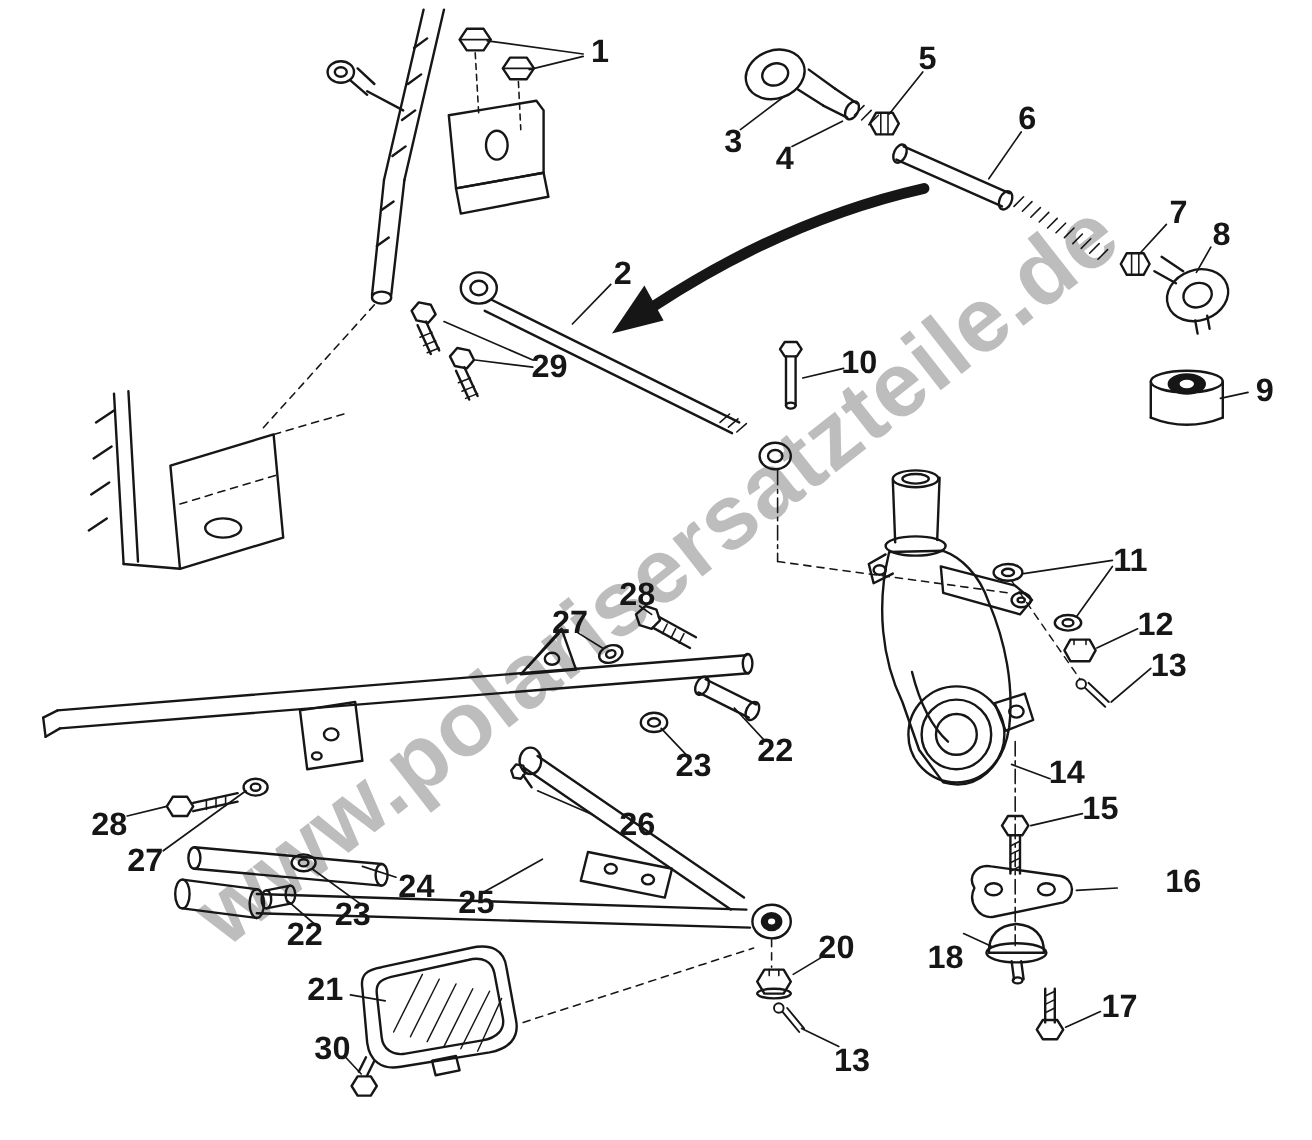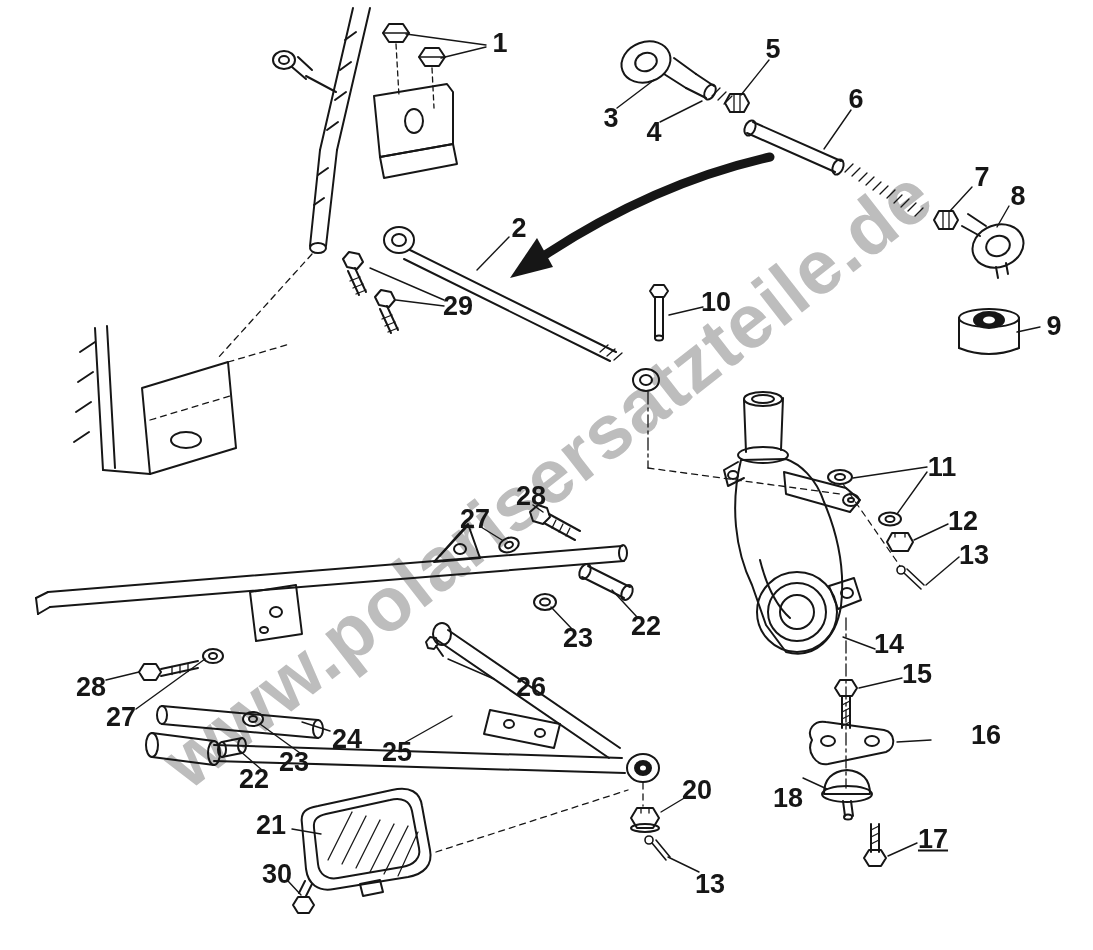--- a/index.html
+++ b/index.html
@@ -377,18 +377,18 @@
       <div class="callout" style="left: 91px; top: 687px;">28</div>
       <div class="callout" style="left: 121px; top: 717px;">27</div>
       <div class="callout" style="left: 946px; top: 735px; margin-left: 40px;">16</div>
       <div class="callout" style="left: 332px; top: 739px; margin-left: 15px;">24</div>
       <div class="callout" style="left: 294px; top: 762px;">23</div>
       <div class="callout" style="left: 397px; top: 752px;">25</div>
       <div class="callout" style="left: 254px; top: 779px;">22</div>
       <div class="callout" style="left: 788px; top: 773px; margin-top: 25px;">18</div>
       <div class="callout" style="left: 697px; top: 790px;">20</div>
       <div class="callout" style="left: 271px; top: 825px;">21</div>
-      <div class="callout" style="left: 933px; top: 839px; text-decoration: underline;">17</div>
+      <div class="callout" style="left: 933px; top: 839px;">17</div>
       <div class="callout" style="left: 710px; top: 884px;">13</div>
       <div class="callout" style="left: 277px; top: 874px;">30</div>
     </div>
 
 </div>
 
 </body></html>

